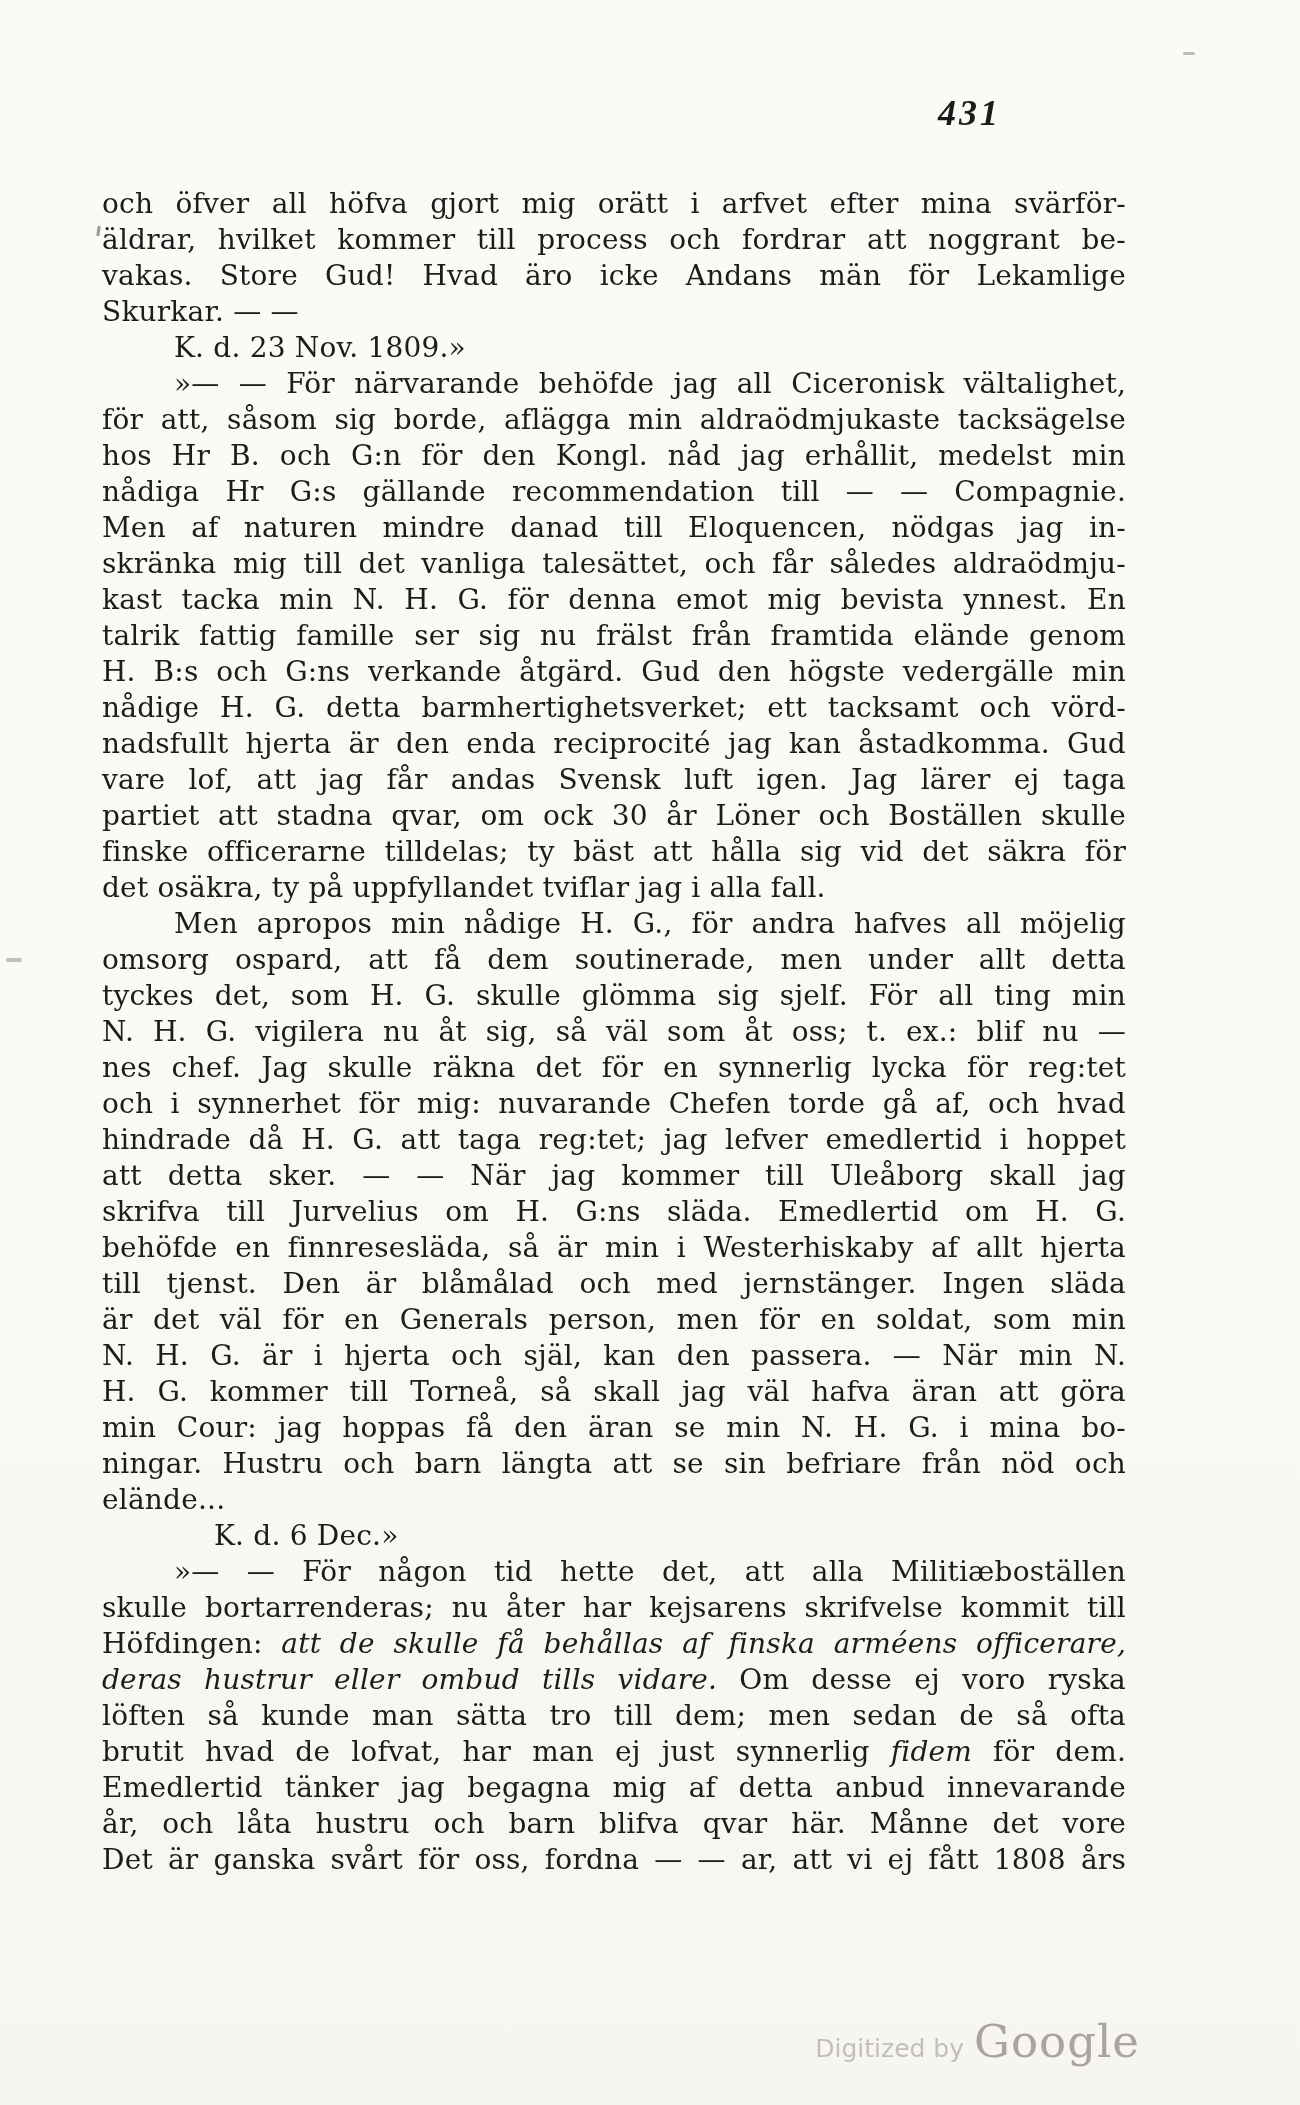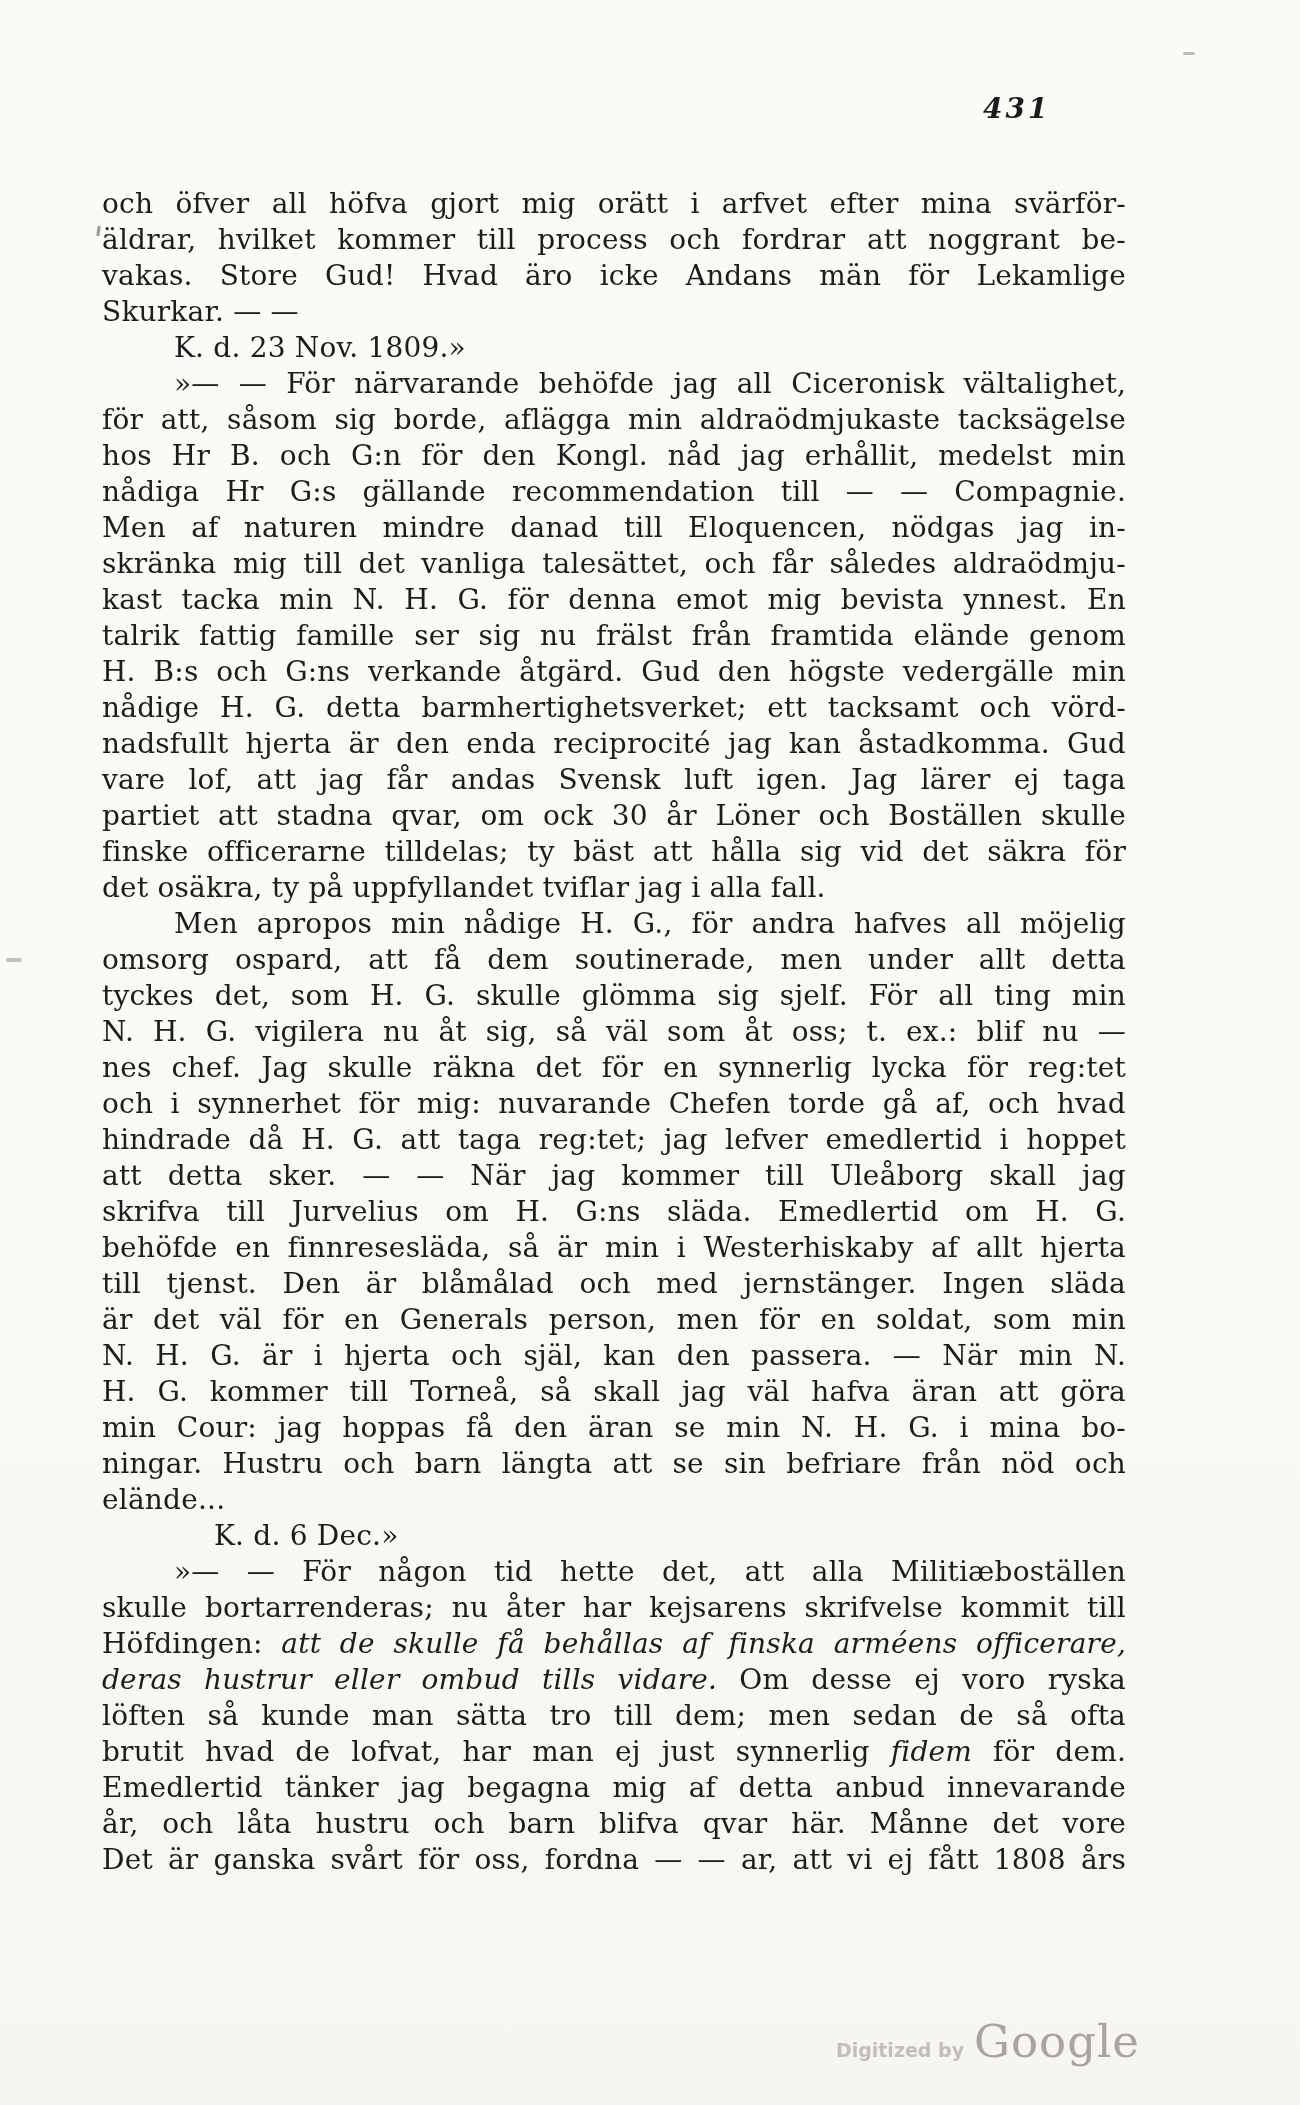--- a/index.html
+++ b/index.html
@@ -15,26 +15,27 @@
     font-family: "DejaVu Serif", serif;
   }
   .page {
     position: absolute;
     inset: 0;
     background: linear-gradient(180deg, #fbfaf6 0%, #faf9f4 55%, #f6f5ef 100%);
   }
   .pagenum {
     position: absolute;
     top: 92px;
-    left: 983px;
-    font-size: 28px;
+    left: 938px;
+    font-size: 36px;
     font-weight: bold;
     letter-spacing: 3px;
     color: #1b1b1b;
     font-style: italic;
+    font-family: Liberation Serif, serif;
   }
   .text {
     position: absolute;
     top: 186px;
     left: 102px;
     width: 1024px;
     font-size: 28px;
     line-height: 36px;
     color: #1c1c1c;
     letter-spacing: 0.2px;
@@ -50,23 +51,22 @@
   .footer {
     position: absolute;
     top: 2015px;
     right: 160px;
     display: flex;
     align-items: baseline;
     gap: 10px;
   }
   .dby {
     font-family: "DejaVu Sans", sans-serif;
-    font-size: 19px;
+    font-size: 25px;
     color: #c2bfb8;
-    font-weight: bold;
   }
   .google {
     font-family: "DejaVu Serif", serif;
     font-size: 45px;
     color: #a9a59e;
     letter-spacing: 1px;
   }
   .speck {
     position: absolute;
     background: #8a8a8a;

